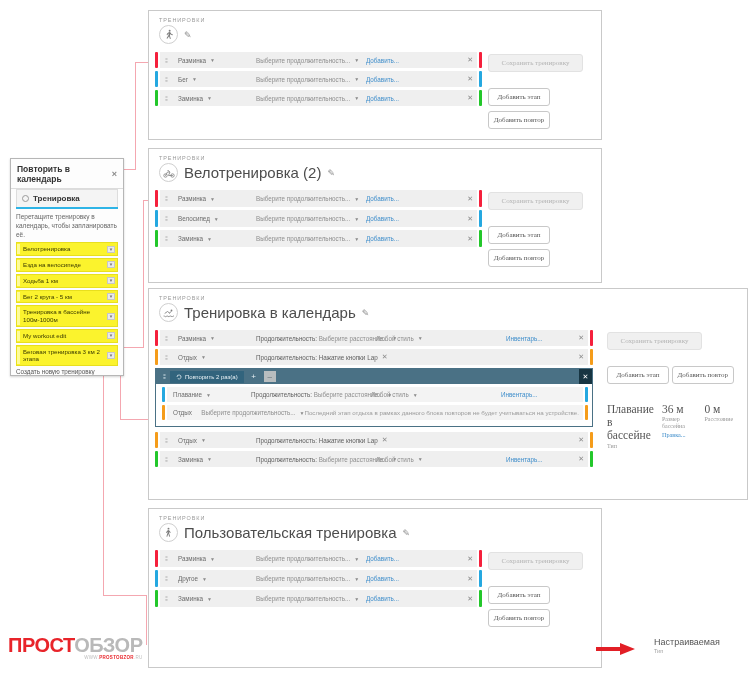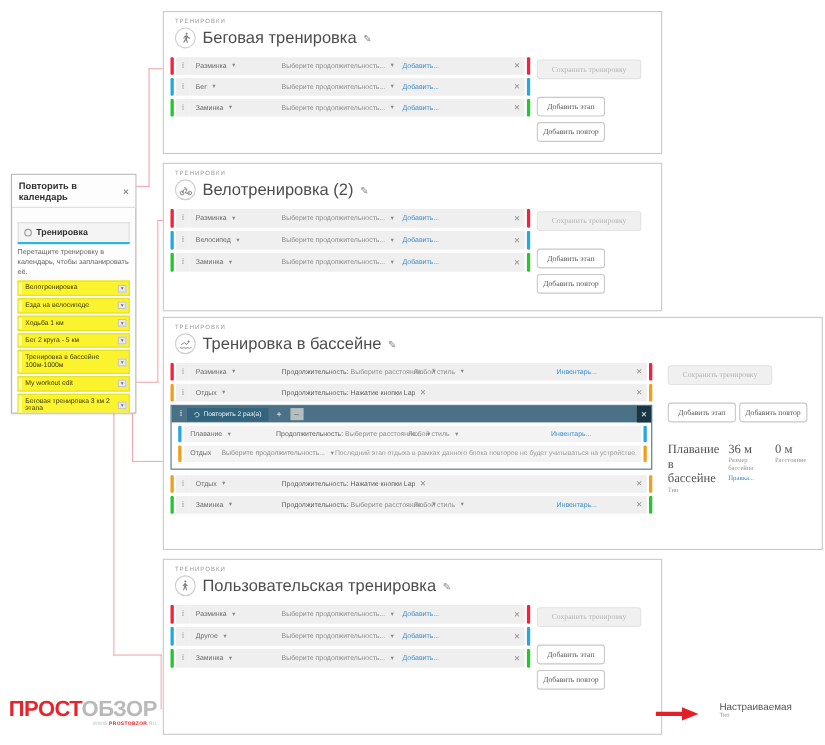--- a/index.html
+++ b/index.html
@@ -23,21 +23,21 @@
     display:flex; flex-direction:column;
   }
   .sb-title {
     display:flex; align-items:center; justify-content:space-between;
     padding:5px 6px 4px 6px; font-size:8.5px; font-weight:bold; color:#333;
     border-bottom:1px solid #dcdcdc; background:#fdfdfd;
   }
   .sb-title .x { color:#888; font-size:9px; cursor:pointer; }
   .sb-tab {
     display:flex; align-items:center; gap:4px;
-    margin:13px 5px 0 5px; padding:4px 5px;
+    margin:0 5px 0 5px; padding:4px 5px;
     background:#f4f4f4; border:1px solid #ddd; border-bottom:none;
     font-size:8px; font-weight:bold; color:#333;
   }
   .sb-ring { width:7px; height:7px; border:1px solid #9a9a9a; border-radius:50%; flex:none; }
   .sb-accent { height:2px; background:#2eb4e6; margin:0 5px; }
   .sb-body { padding:4px 5px 3px 5px; overflow:hidden; flex:1; }
   .sb-hint { font-size:6.5px; line-height:1.35; color:#666; margin-bottom:3px; }
   .wo-item {
     display:flex; align-items:center; justify-content:space-between;
     background:#fbf32d; border:1px solid #e8df1e;
@@ -241,21 +241,20 @@
 
 <div class="panel" style="left:148px; top:10px; width:454px; height:130px;">
   <div class="p-kicker">ТРЕНИРОВКИ</div>
   <div class="p-head">
     <span class="p-icon">
       <svg width="11" height="11" viewBox="0 0 24 24" fill="currentColor">
           <circle cx="14.5" cy="3.8" r="2.1"></circle>
           <path d="M12.6 7.2 9.4 9.1l-1.6 4 1.9.5 1.1-2.8 2-.9-1.3 4.4-3.9 6.1 1.8 1.1 3.9-5.6 1.8 5.9 2-.6-2-6.6.9-3.6 1.9 2.1 3.3.5.3-2-2.6-.4-2.5-3.4a2.6 2.6 0 0 0-2.3-1.1z"></path>
         </svg>
     </span>
-    <span class="p-title">Беговая тренировка</span>
     <span class="p-pencil">✎</span>
   </div>
   <div class="p-cols">
     <div class="p-steps">
 
       <div class="step">
         <div class="stripe l" style="background:#f5203c"></div>
         <div class="grip">⁞⁞</div>
         <div class="fields">
           <span class="fld c1">
@@ -407,21 +406,21 @@
   <div class="p-kicker">ТРЕНИРОВКИ</div>
   <div class="p-head">
     <span class="p-icon">
       <svg width="12" height="12" viewBox="0 0 24 24" fill="none" stroke="currentColor" stroke-width="1.7" stroke-linecap="round">
           <circle cx="17" cy="7" r="1.8" fill="currentColor" stroke="none"></circle>
           <path d="M4 12.5l5-3.5 4 3"></path>
           <path d="M13 12l3-2.5"></path>
           <path d="M2 18c1.6 0 1.6 1.3 3.2 1.3S6.8 18 8.4 18s1.6 1.3 3.2 1.3S13.2 18 14.8 18s1.6 1.3 3.2 1.3S19.6 18 21.2 18"></path>
         </svg>
     </span>
-    <span class="p-title">Тренировка в бассейне</span>
+    <span class="p-title">Тренировка в календарь</span>
     <span class="p-pencil">✎</span>
   </div>
   <div class="p-cols">
     <div class="p-steps">
 
       <div class="step">
         <div class="stripe l" style="background:#f5203c"></div>
         <div class="grip">⁞⁞</div>
         <div class="fields">
           <span class="fld c-swim1">

